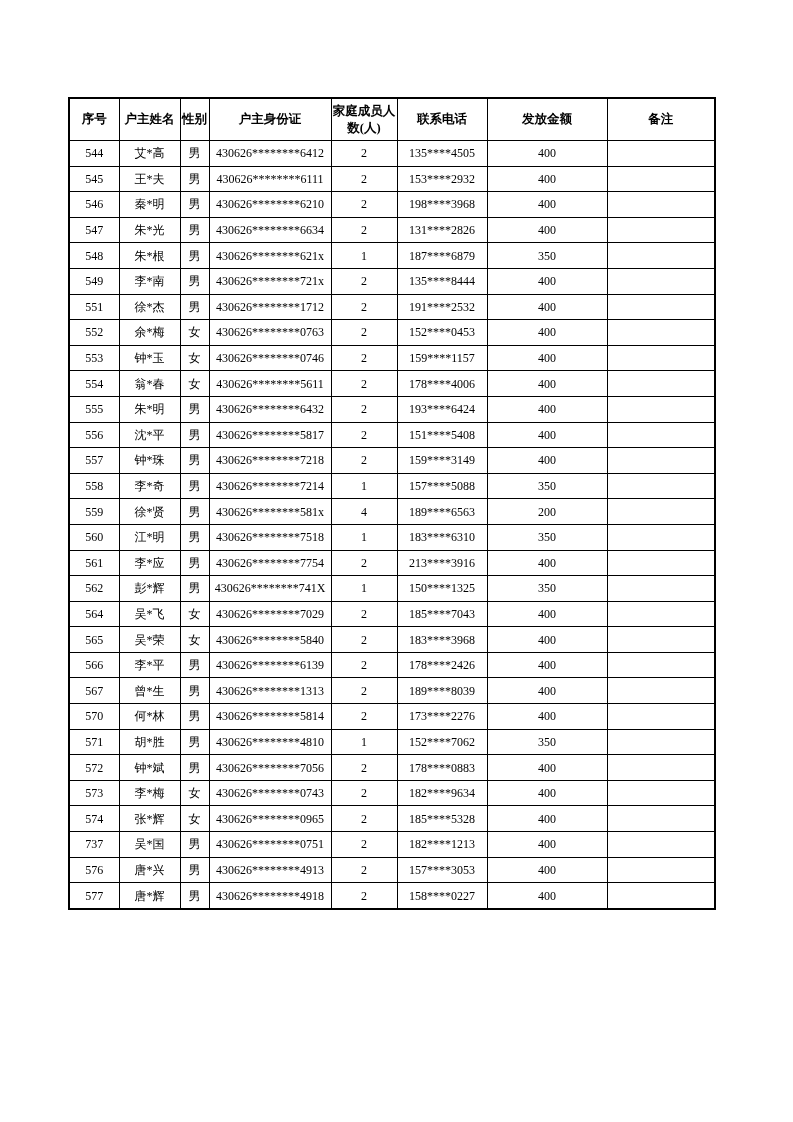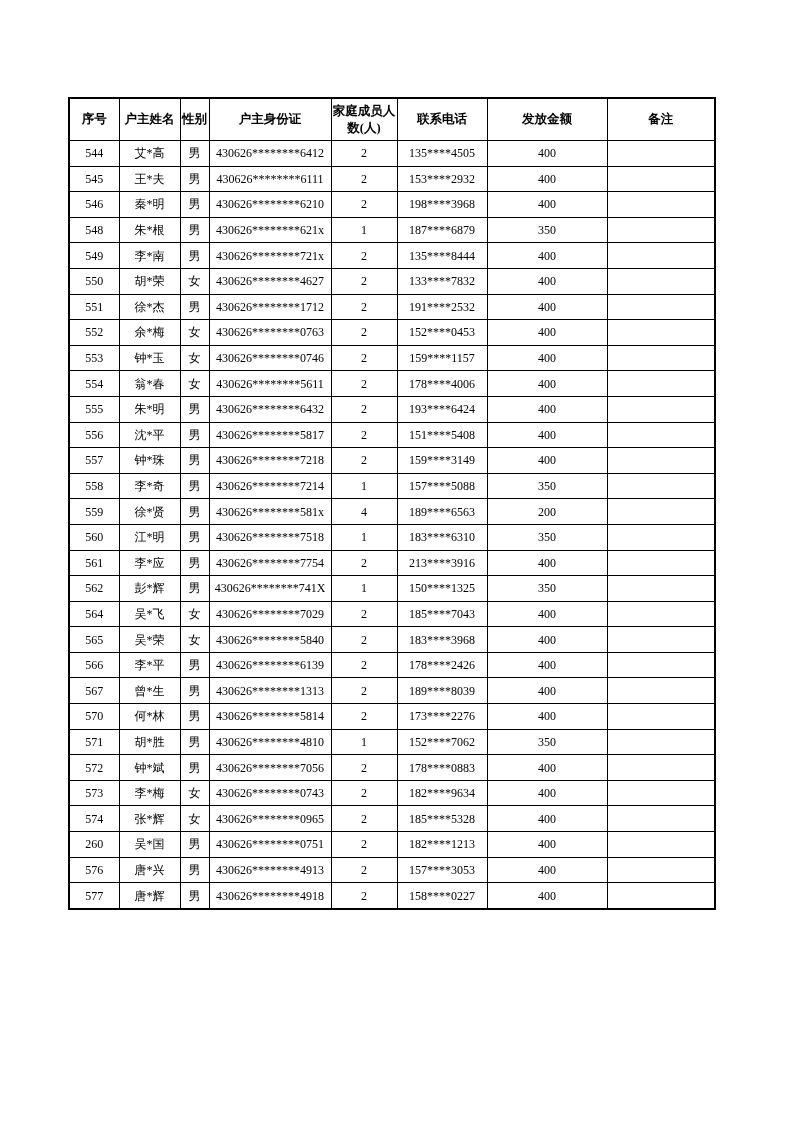--- a/index.html
+++ b/index.html
@@ -104,46 +104,46 @@
         <td>546</td>
         <td>秦*明</td>
         <td>男</td>
         <td>430626********6210</td>
         <td>2</td>
         <td>198****3968</td>
         <td>400</td>
         <td></td>
       </tr>
         <tr>
+        <td>547</td>
+        <td>朱*光</td>
+        <td>男</td>
+        <td>430626********6634</td>
+        <td>2</td>
+        <td>131****2826</td>
+        <td>400</td>
+        <td></td>
+      </tr>
+        <tr>
         <td>548</td>
         <td>朱*根</td>
         <td>男</td>
         <td>430626********621x</td>
         <td>1</td>
         <td>187****6879</td>
         <td>350</td>
         <td></td>
       </tr>
         <tr>
         <td>549</td>
         <td>李*南</td>
         <td>男</td>
         <td>430626********721x</td>
         <td>2</td>
         <td>135****8444</td>
-        <td>400</td>
-        <td></td>
-      </tr>
-        <tr>
-        <td>550</td>
-        <td>胡*荣</td>
-        <td>女</td>
-        <td>430626********4627</td>
-        <td>2</td>
-        <td>133****7832</td>
         <td>400</td>
         <td></td>
       </tr>
         <tr>
         <td>551</td>
         <td>徐*杰</td>
         <td>男</td>
         <td>430626********1712</td>
         <td>2</td>
         <td>191****2532</td>
@@ -344,21 +344,21 @@
         <td>574</td>
         <td>张*辉</td>
         <td>女</td>
         <td>430626********0965</td>
         <td>2</td>
         <td>185****5328</td>
         <td>400</td>
         <td></td>
       </tr>
         <tr>
-        <td>260</td>
+        <td>737</td>
         <td>吴*国</td>
         <td>男</td>
         <td>430626********0751</td>
         <td>2</td>
         <td>182****1213</td>
         <td>400</td>
         <td></td>
       </tr>
         <tr>
         <td>576</td>

